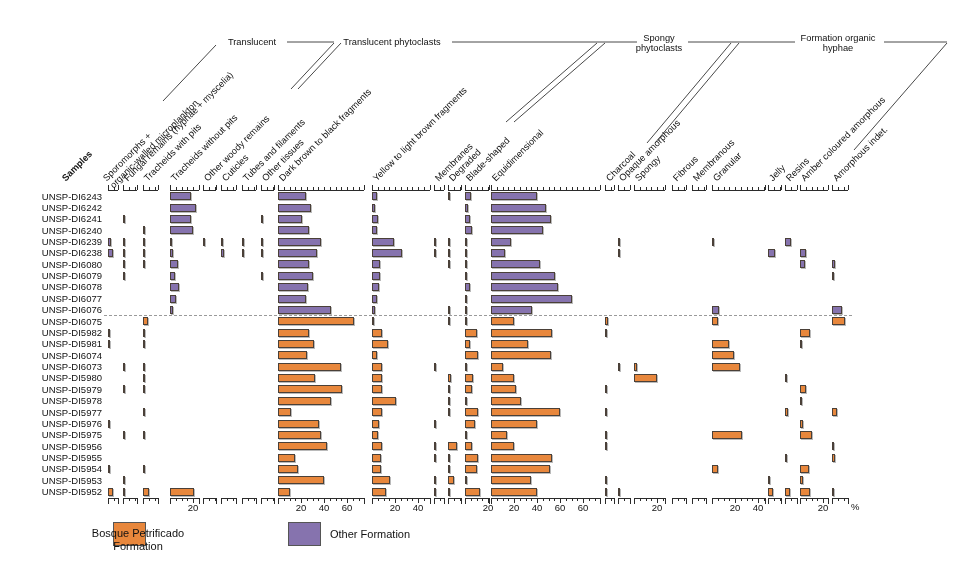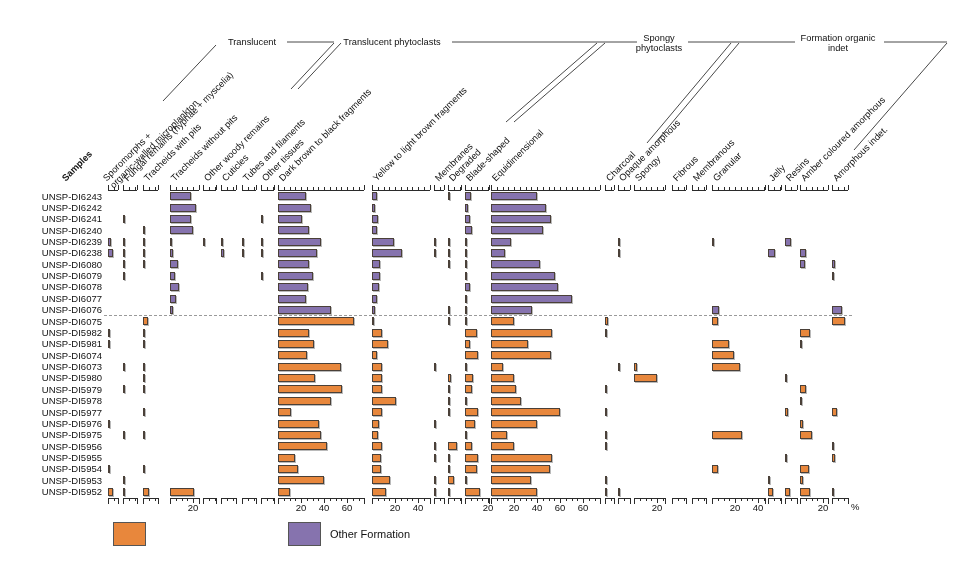--- a/index.html
+++ b/index.html
@@ -42,21 +42,21 @@
       <line x1="731" y1="43" x2="647" y2="143"></line>
       <line x1="739" y1="43" x2="655" y2="143"></line>
       <line x1="884" y1="42" x2="947" y2="42"></line>
       <line x1="947" y1="43" x2="854" y2="150"></line>
     </g>
   </svg>
 
   <div class="gl" style="left:252px;top:37px">Translucent</div>
   <div class="gl" style="left:392px;top:37px">Translucent phytoclasts</div>
   <div class="gl" style="left:659px;top:33px"><span>Spongy</span><br><span>phytoclasts</span></div>
-  <div class="gl" style="left:838px;top:33px"><span>Formation organic</span><br><span>indet</span></div>
+  <div class="gl" style="left:838px;top:33px"><span>Formation organic</span><br><span>hyphae</span></div>
 
   <div class="chead bold" style="left:60px;top:176px">Samples</div>
 
   <div id="plot">
       <div class="axis" style="left: 108px; top: 190px; width: 10.35px;"></div>
       <div class="axis" style="left: 108px; top: 498px; width: 10.35px;"></div>
       <div class="tick" style="left: 108px; top: 187px; height: 3px;"></div>
       <div class="tick" style="left: 108px; top: 498px; height: 3px;"></div>
       <div class="tick" style="left: 113.75px; top: 187px; height: 3px;"></div>
       <div class="tick" style="left: 113.75px; top: 498px; height: 3px;"></div>
@@ -759,16 +759,20 @@
       <div class="bar" title="UNSP-DI5952 — jelly: 4%" style="left: 768px; top: 487.82px; width: 4.6px; background: rgb(232, 135, 60);"></div>
       <div class="bar" title="UNSP-DI5952 — resins: 4%" style="left: 785px; top: 487.82px; width: 4.6px; background: rgb(232, 135, 60);"></div>
       <div class="bar" title="UNSP-DI5952 — amber_amorphous: 9%" style="left: 800px; top: 487.82px; width: 10.35px; background: rgb(232, 135, 60);"></div>
       <div class="bar" title="UNSP-DI5952 — amorphous_indet: 2%" style="left: 832px; top: 487.82px; width: 2.3px; background: rgb(232, 135, 60);"></div>
       <div class="dash" style="left: 104px; top: 314.57px; width: 748px;"></div>
     </div>
 
   <div class="pct" style="left:851px;top:501px">%</div>
 
   <div class="lsw" id="sw-bosque" style="left: 113px; top: 522px; background: rgb(232, 135, 60);"></div>
+  <div class="ltx center" style="left:203px;top:527px;width:130px;margin-left:-65px">
+    <span>Bosque Petrificado</span><br>
+    <span>Formation</span>
+  </div>
   <div class="lsw" id="sw-lotena" style="left: 288px; top: 522px; background: rgb(134, 115, 174);"></div>
   <div class="ltx" style="left:330px;top:528px">Other Formation</div>
 
 </div>
 
 </body></html>

